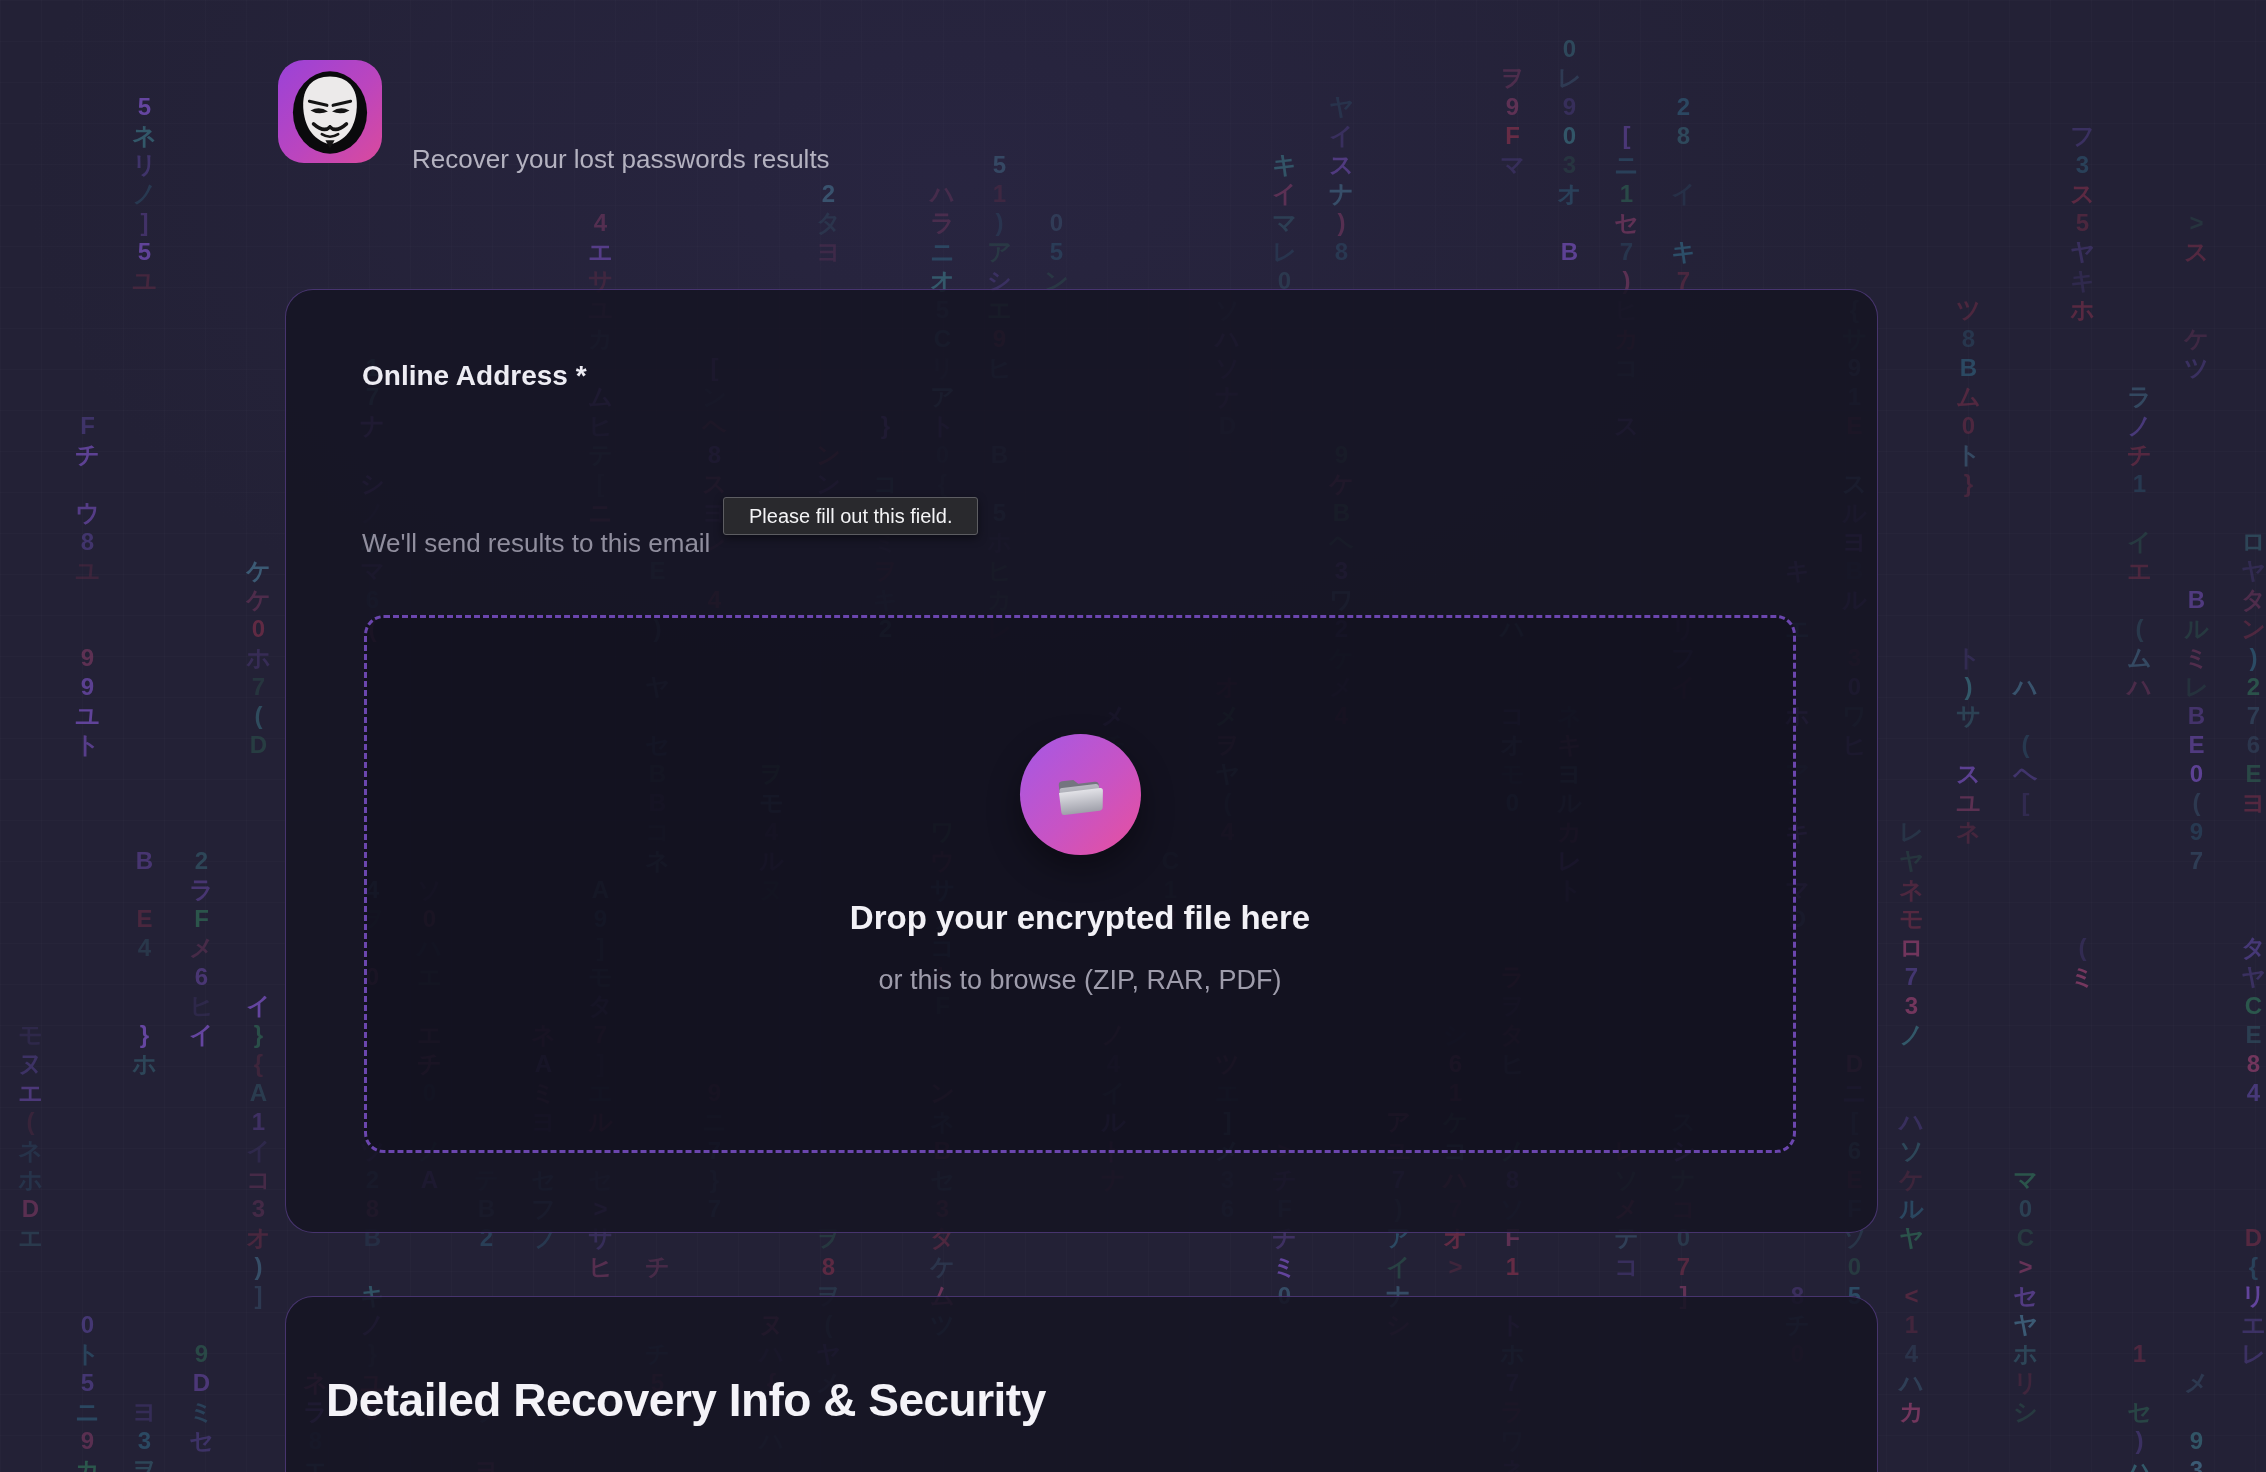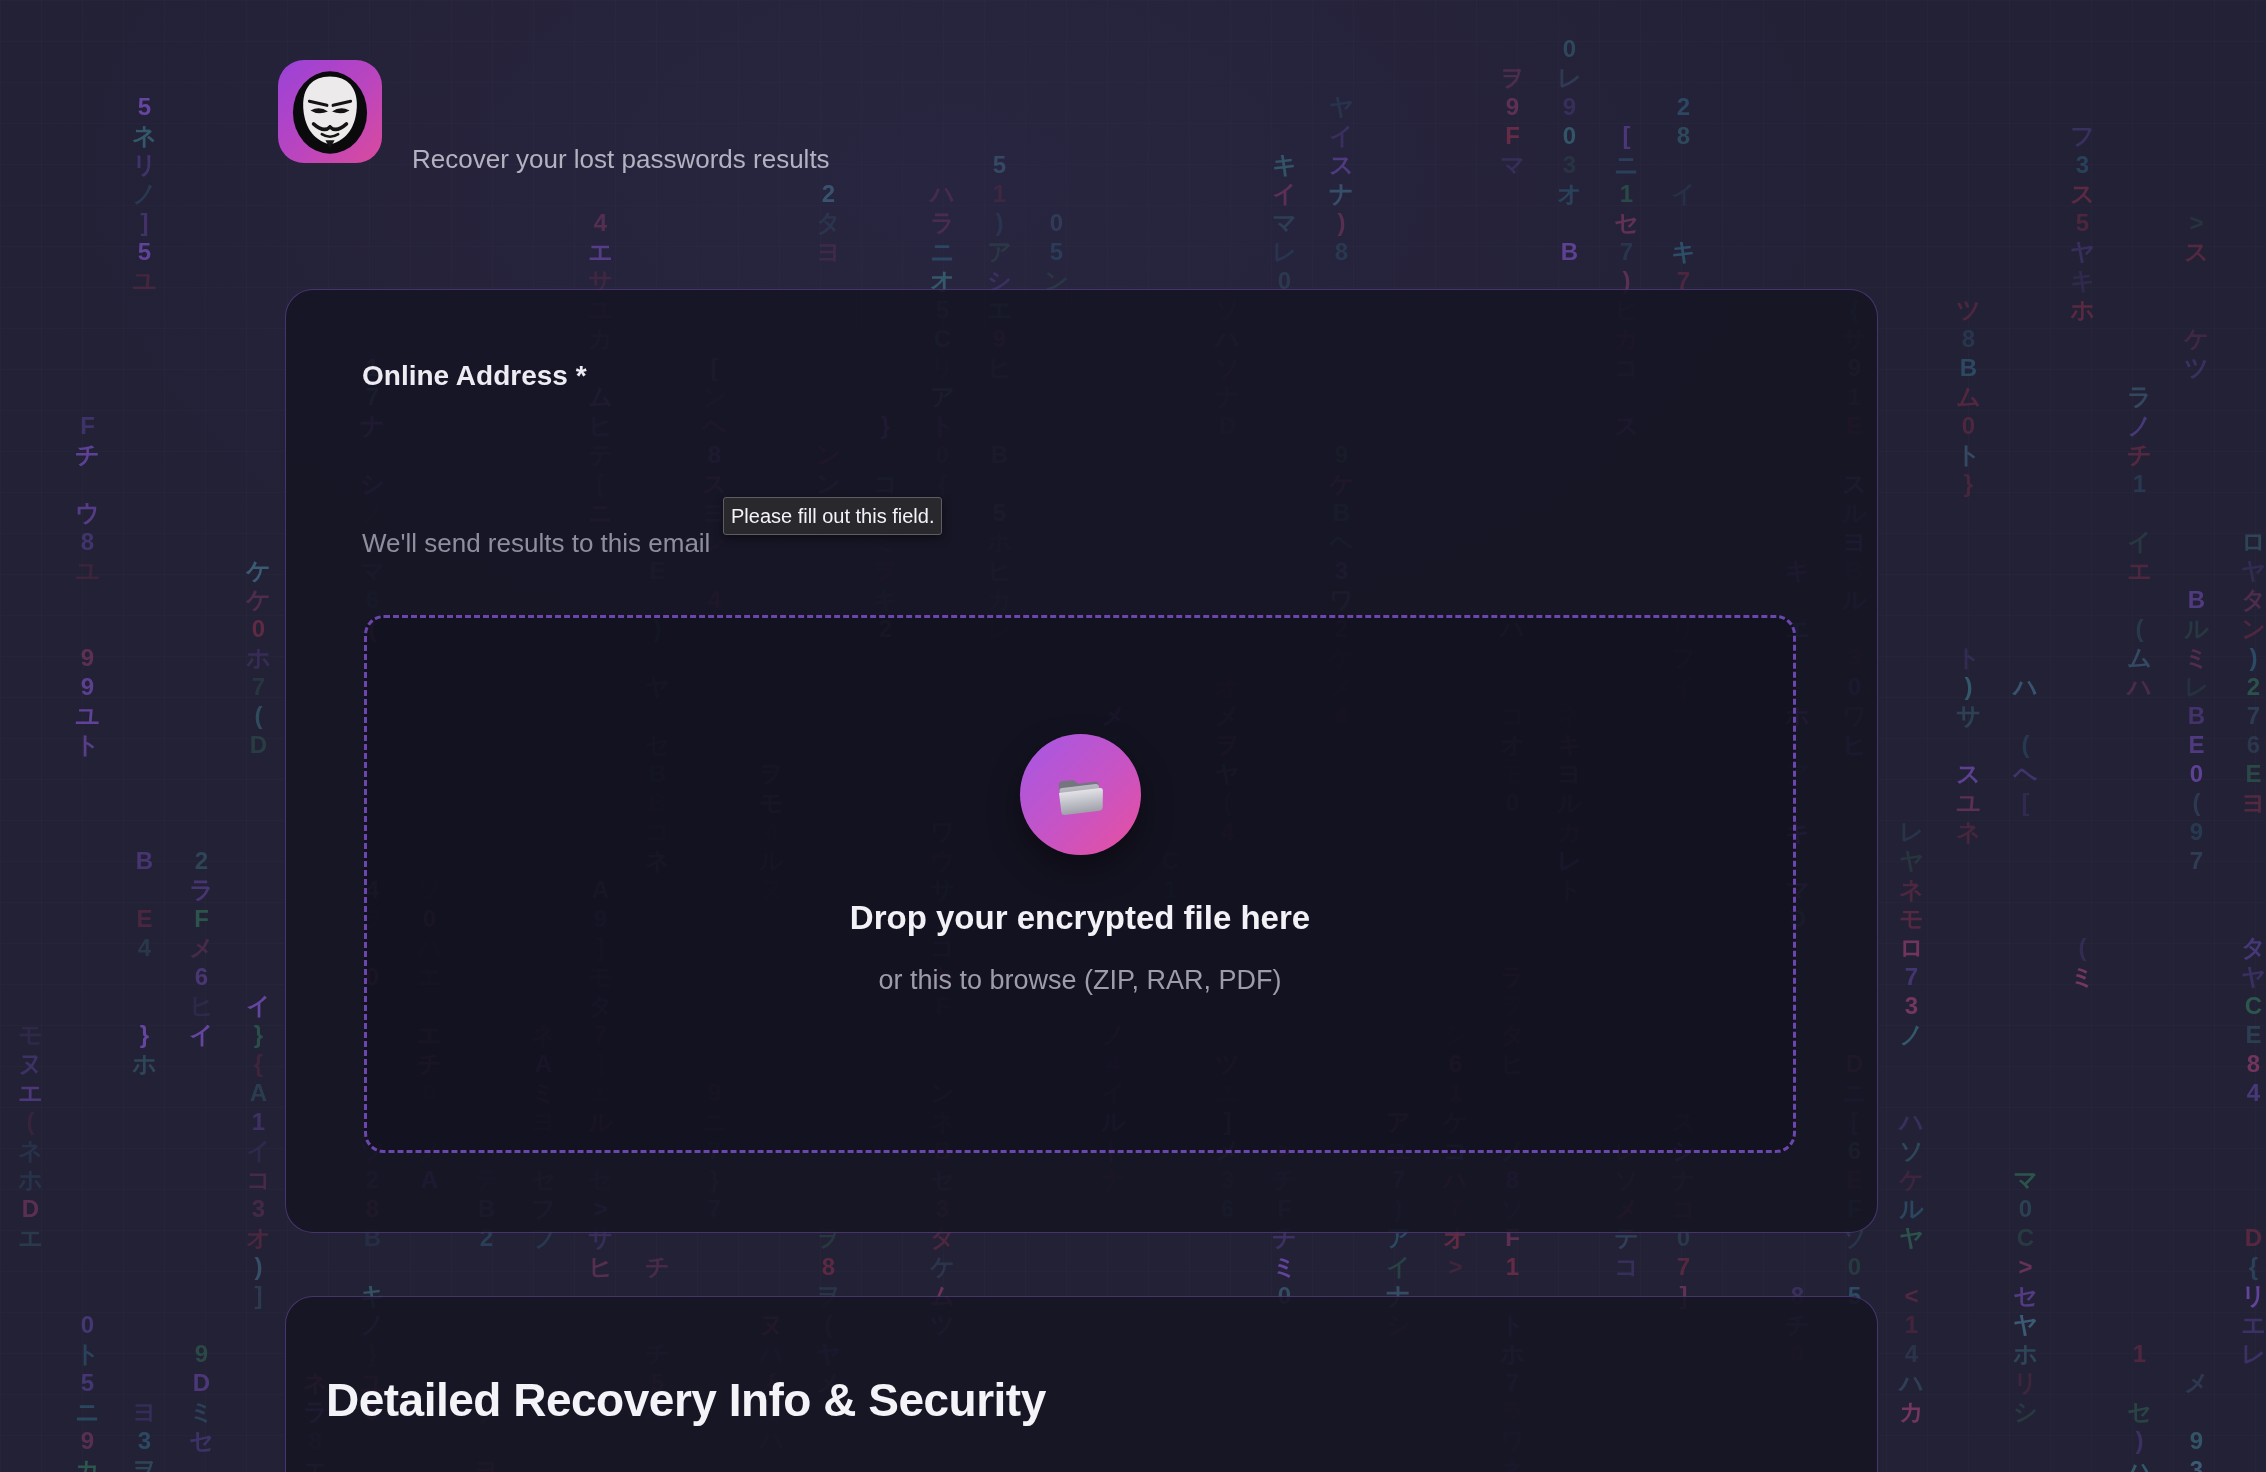--- a/index.html
+++ b/index.html
@@ -48,21 +48,21 @@
   }
   .email-input{
     position:absolute;left:76px;top:134px;
     box-sizing:content-box;width:1441px;height:96px;padding:0 30px;
     background:#1e1c2e;border:1.5px solid #5e4398;border-radius:12px;
     font-family:"Liberation Sans", sans-serif;font-size:30px;color:#d8d6e2;outline:none;
   }
   .email-input::placeholder{color:#87859a;opacity:1;}
   .validation-tooltip{
     position:absolute;left:437px;top:207px;height:36px;
-    display:flex;align-items:center;padding:0 7px;
+    display:flex;align-items:center;padding:0 25px;
     background:#29292d;border:1px solid #5d5d62;border-radius:3px;
     font-size:20px;color:#f4f4f6;white-space:nowrap;z-index:3;
     box-shadow:0 3px 10px rgba(0,0,0,0.45);
   }
   .email-helper{
     position:absolute;left:76px;top:238px;margin:0;
     font-size:26px;color:#908e9e;
   }
 
   .dropzone{

